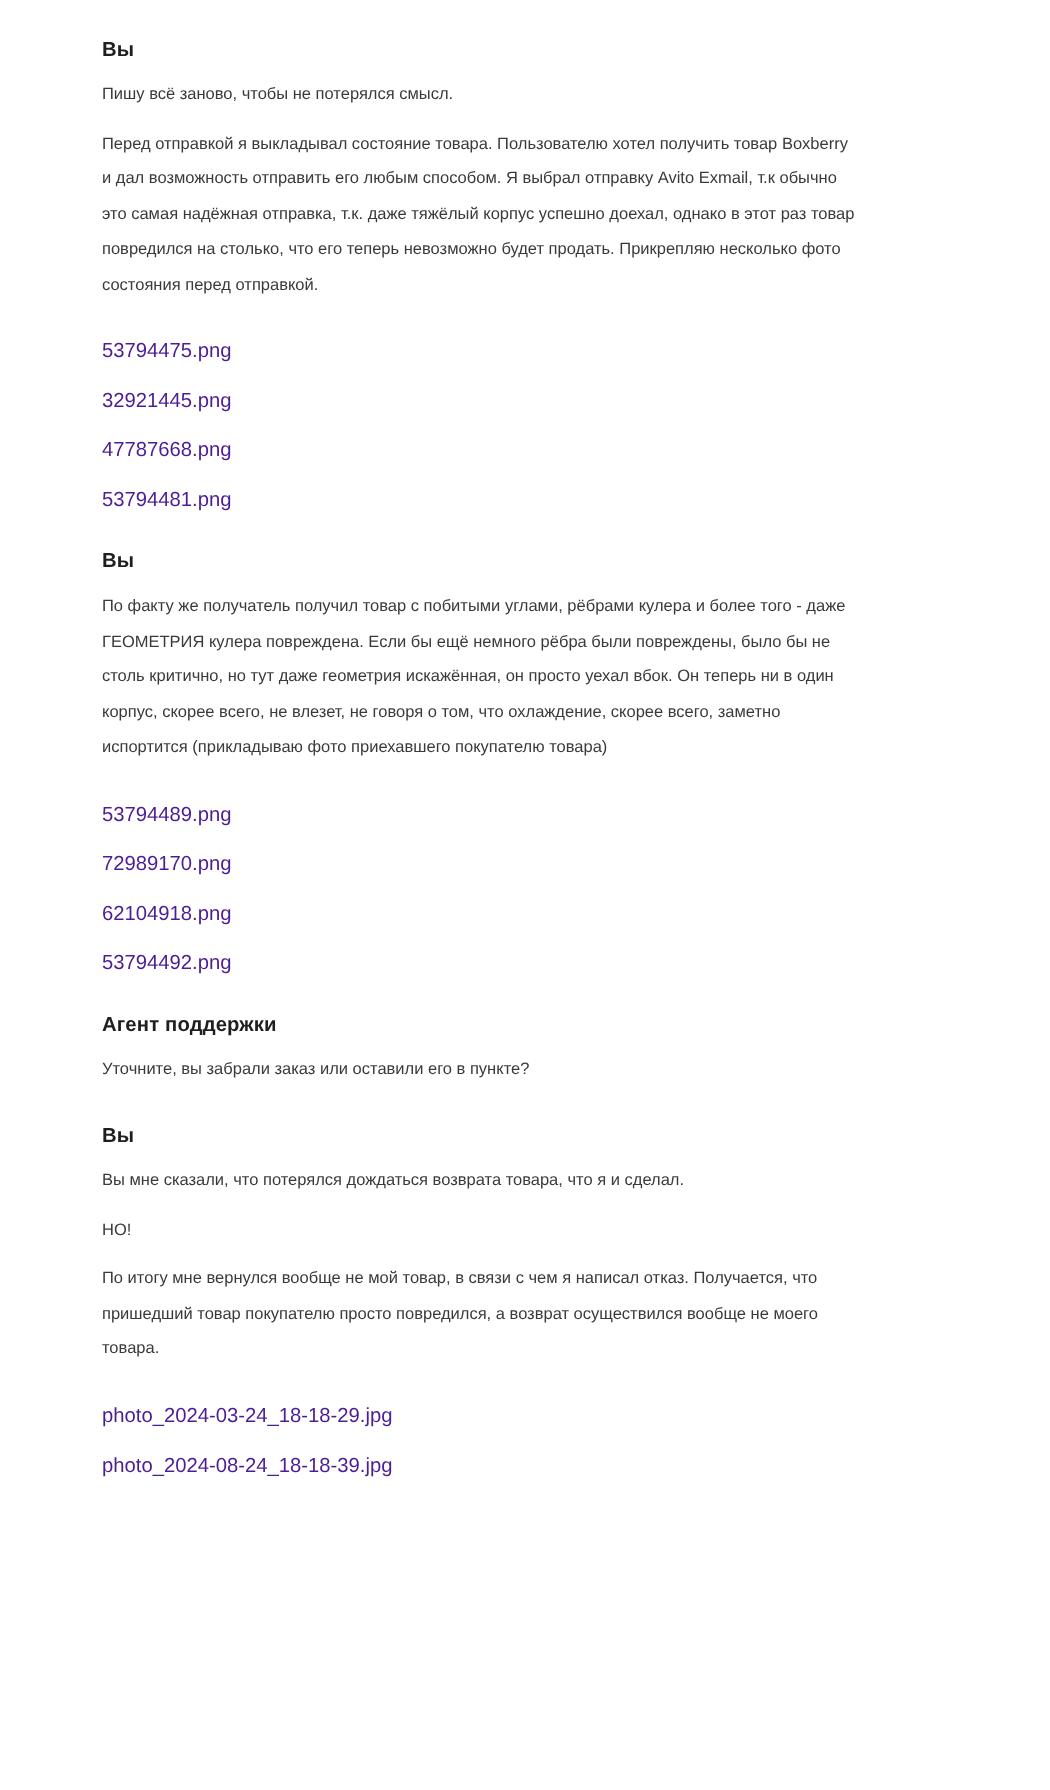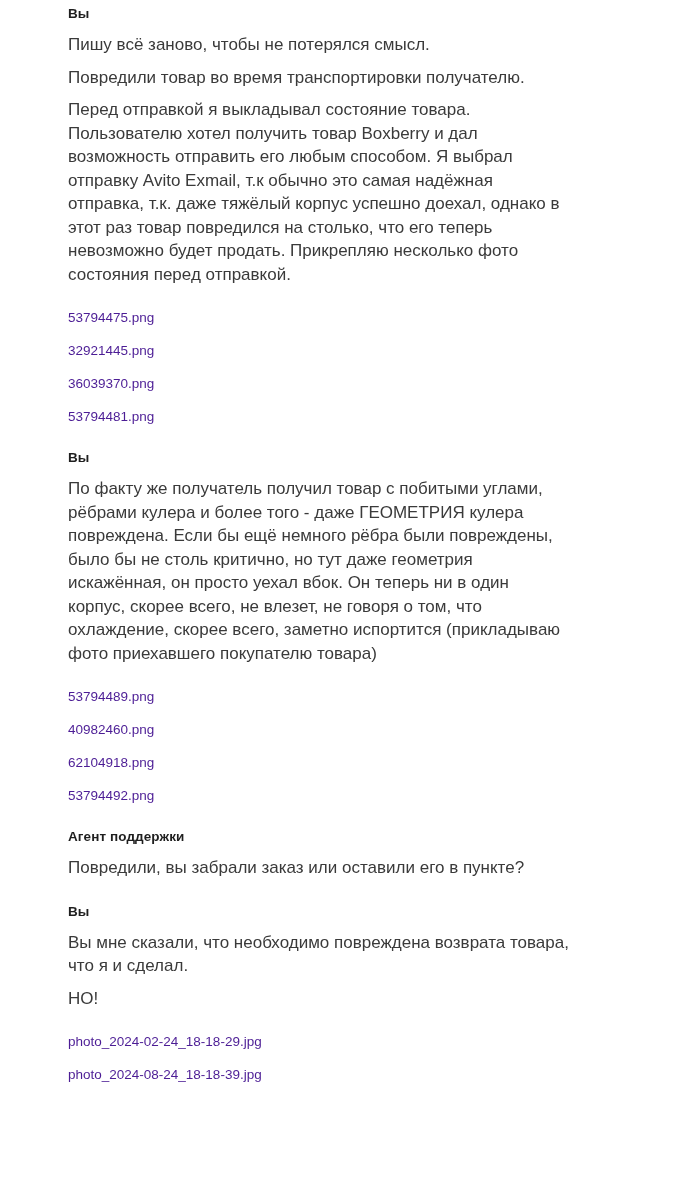--- a/index.html
+++ b/index.html
@@ -13,41 +13,41 @@
     font-family: "Liberation Sans", sans-serif;
     color: #2f2f2f;
     -webkit-font-smoothing: antialiased;
   }
   .page {
     width: 643px;
     min-height: 1193px;
     position: relative;
     background: #ffffff;
     box-sizing: border-box;
-    padding: 4px 60px 10px 68px;
+    padding: 23px 60px 10px 68px;
   }
   .thread {
     display: block;
   }
   .msg {
     display: block;
   }
   .msg + .msg {
     margin-top: 22px;
   }
   .author {
     font-size: 13.5px;
     font-weight: bold;
     color: #1f1f1f;
     line-height: 20px;
     margin: 0 0 9px 0;
     letter-spacing: 0.1px;
   }
   .para {
-    font-size: 17px;
+    font-size: 11px;
     line-height: 23.5px;
     color: #3a3a3a;
     margin: 0 13px 9px 0;
     max-width: 566px;
     text-align: left;
   }
   .para:last-child {
     margin-bottom: 0;
   }
   .attachments {
@@ -79,51 +79,51 @@
 </style>
 </head>
 <body>
 
 <div class="page">
   <div class="thread">
 
     <div class="msg">
       <div class="author">Вы</div>
       <p class="para">Пишу всё заново, чтобы не потерялся смысл.</p>
-      <p class="para">Повредили товар во время транспортировки получателю.</p>
       <p class="para">Перед отправкой я выкладывал состояние товара. Пользователю хотел получить товар Boxberry и дал возможность отправить его любым способом. Я выбрал отправку Avito Exmail, т.к обычно это самая надёжная отправка, т.к. даже тяжёлый корпус успешно доехал, однако в этот раз товар повредился на столько, что его теперь невозможно будет продать. Прикрепляю несколько фото состояния перед отправкой.</p>
       <div class="attachments">
         <a class="attach-link">53794475.png</a>
         <a class="attach-link">32921445.png</a>
-        <a class="attach-link">36039370.png</a>
+        <a class="attach-link">47787668.png</a>
         <a class="attach-link">53794481.png</a>
       </div>
     </div>
 
     <div class="msg block-gap-top">
       <div class="author">Вы</div>
       <p class="para">По факту же получатель получил товар с побитыми углами, рёбрами кулера и более того - даже ГЕОМЕТРИЯ кулера повреждена. Если бы ещё немного рёбра были повреждены, было бы не столь критично, но тут даже геометрия искажённая, он просто уехал вбок. Он теперь ни в один корпус, скорее всего, не влезет, не говоря о том, что охлаждение, скорее всего, заметно испортится (прикладываю фото приехавшего покупателю товара)</p>
       <div class="attachments">
         <a class="attach-link">53794489.png</a>
-        <a class="attach-link">40982460.png</a>
+        <a class="attach-link">72989170.png</a>
         <a class="attach-link">62104918.png</a>
         <a class="attach-link">53794492.png</a>
       </div>
     </div>
 
     <div class="msg block-gap-top">
       <div class="author">Агент поддержки</div>
-      <p class="para">Повредили, вы забрали заказ или оставили его в пункте?</p>
+      <p class="para">Уточните, вы забрали заказ или оставили его в пункте?</p>
     </div>
 
     <div class="msg block-gap-top">
       <div class="author">Вы</div>
-      <p class="para">Вы мне сказали, что необходимо повреждена возврата товара, что я и сделал.</p>
+      <p class="para">Вы мне сказали, что потерялся дождаться возврата товара, что я и сделал.</p>
       <p class="para">НО!</p>
+      <p class="para">По итогу мне вернулся вообще не мой товар, в связи с чем я написал отказ. Получается, что пришедший товар покупателю просто повредился, а возврат осуществился вообще не моего товара.</p>
       <div class="attachments">
-        <a class="attach-link">photo_2024-02-24_18-18-29.jpg</a>
+        <a class="attach-link">photo_2024-03-24_18-18-29.jpg</a>
         <a class="attach-link">photo_2024-08-24_18-18-39.jpg</a>
       </div>
     </div>
 
   </div>
   <div class="scroll-strip"></div>
 </div>
 
 </body></html>

